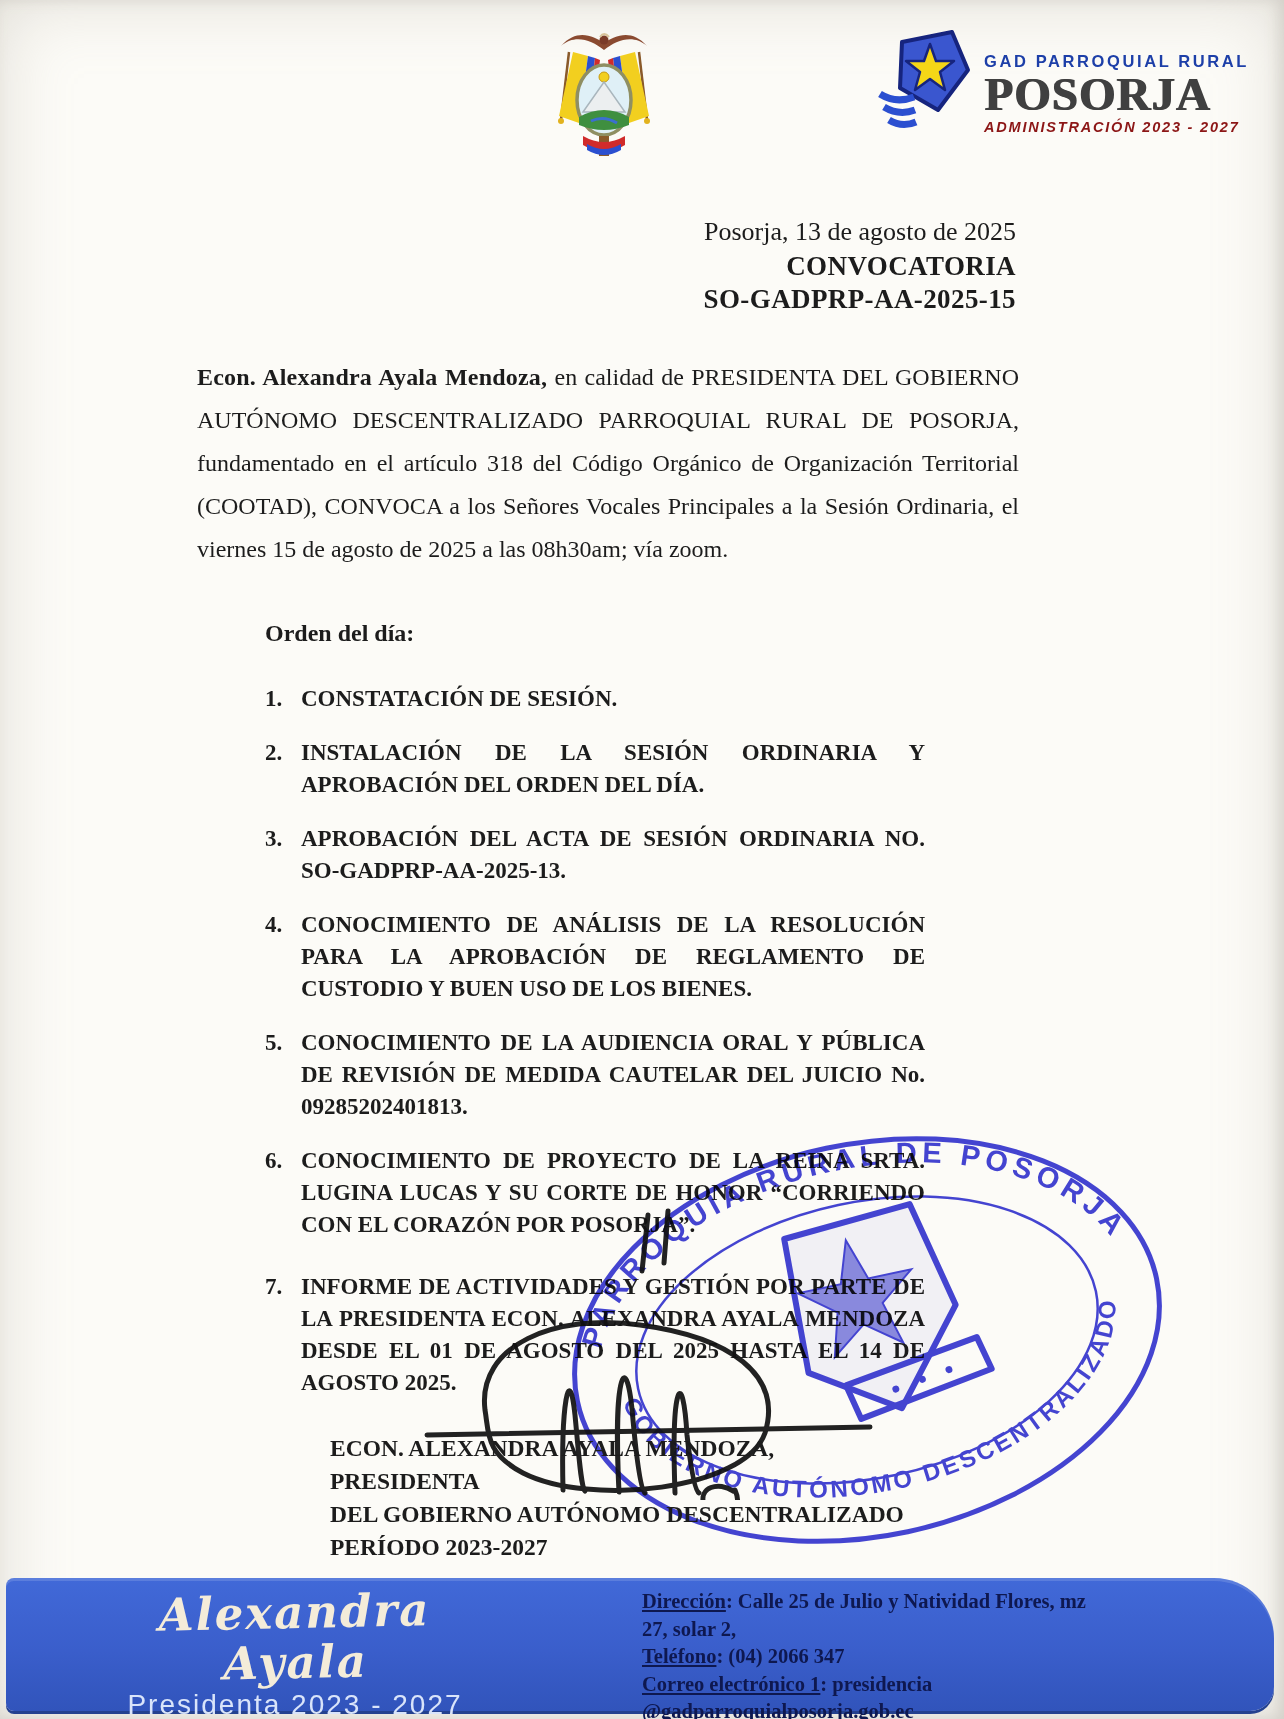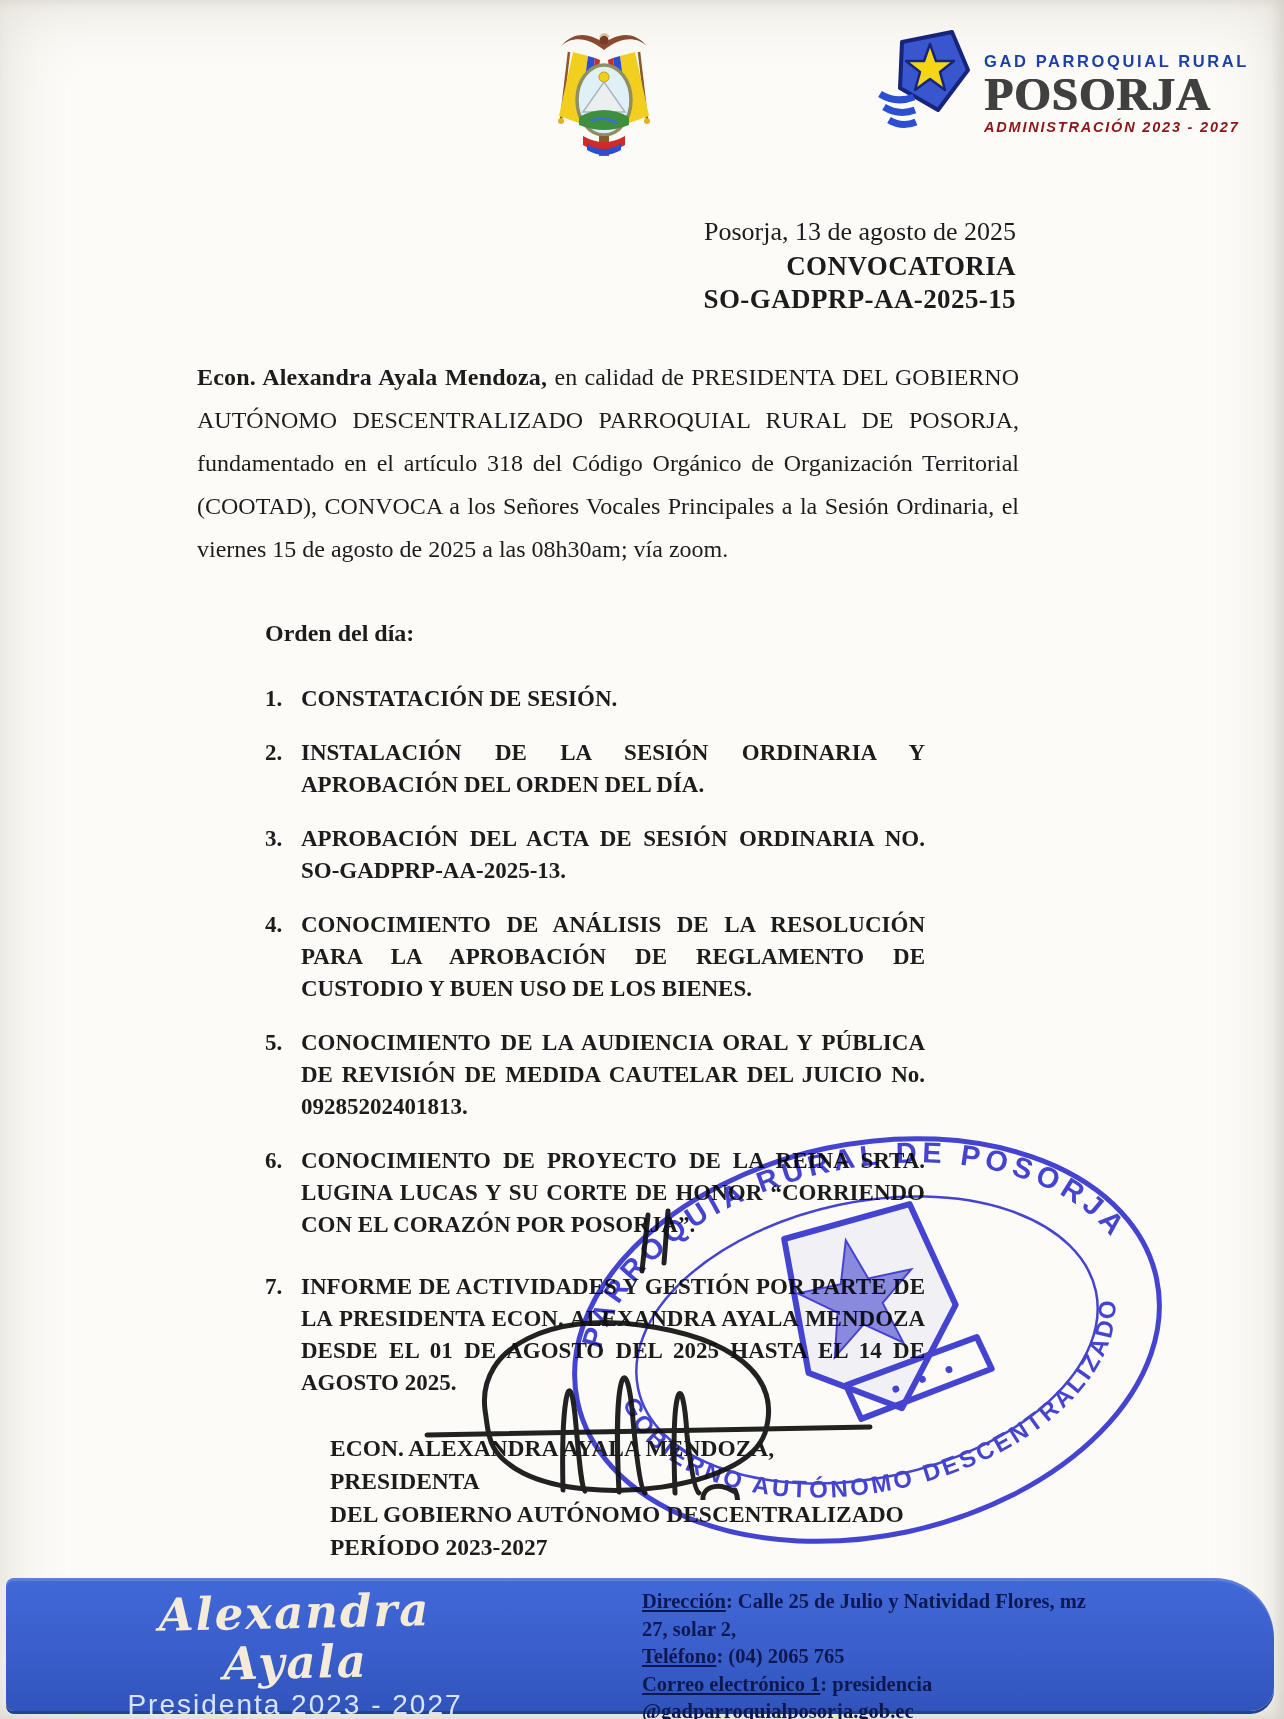--- a/index.html
+++ b/index.html
@@ -206,19 +206,19 @@
 
   <div class="abs footer">
     <div class="ribbon"></div>
     <div class="f-left">
       <div class="f-name">Alexandra Ayala</div>
       <div class="f-sub">Presidenta 2023 - 2027</div>
 
     </div>
     <div class="f-right">
       <div><span class="lbl">Dirección</span><span>: Calle 25 de Julio y Natividad Flores, mz 27, solar 2,</span></div>
-      <div><span class="lbl">Teléfono</span><span>: (04) 2065 765</span></div>
+      <div><span class="lbl">Teléfono</span><span>: (04) 2066 347</span></div>
       <div><span class="lbl">Correo electrónico 1</span><span>: presidencia @gadparroquialposorja.gob.ec</span></div>
 
     </div>
   </div>
 
 </div>
 
 </body></html>

